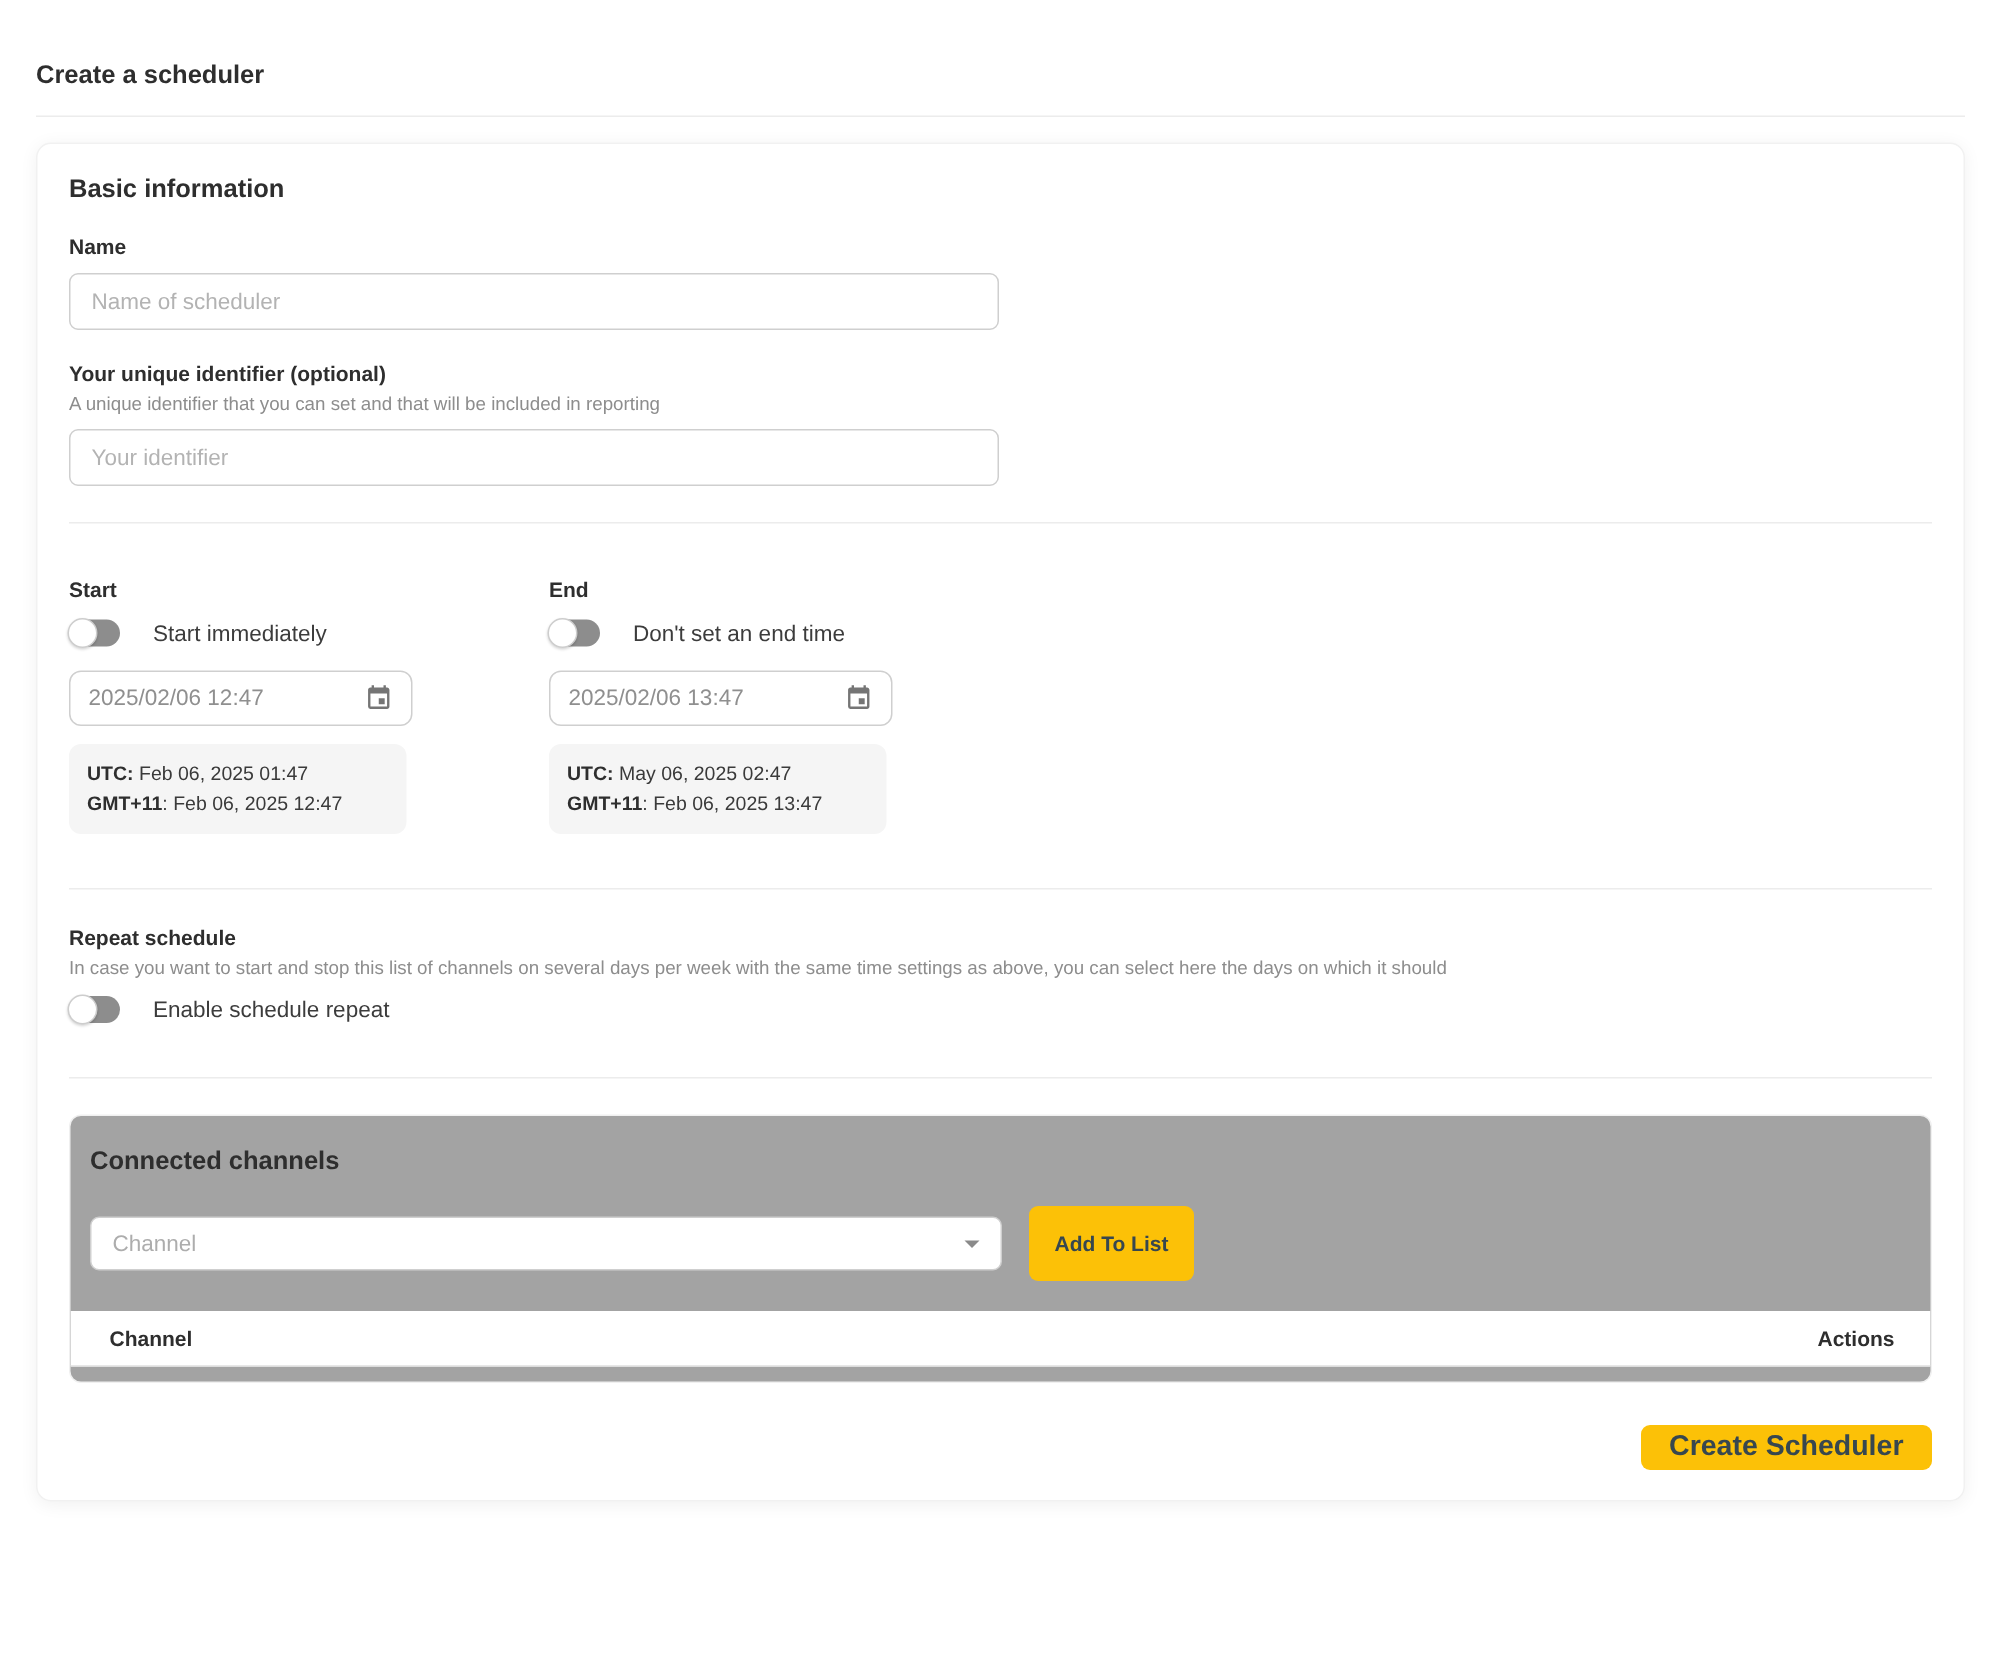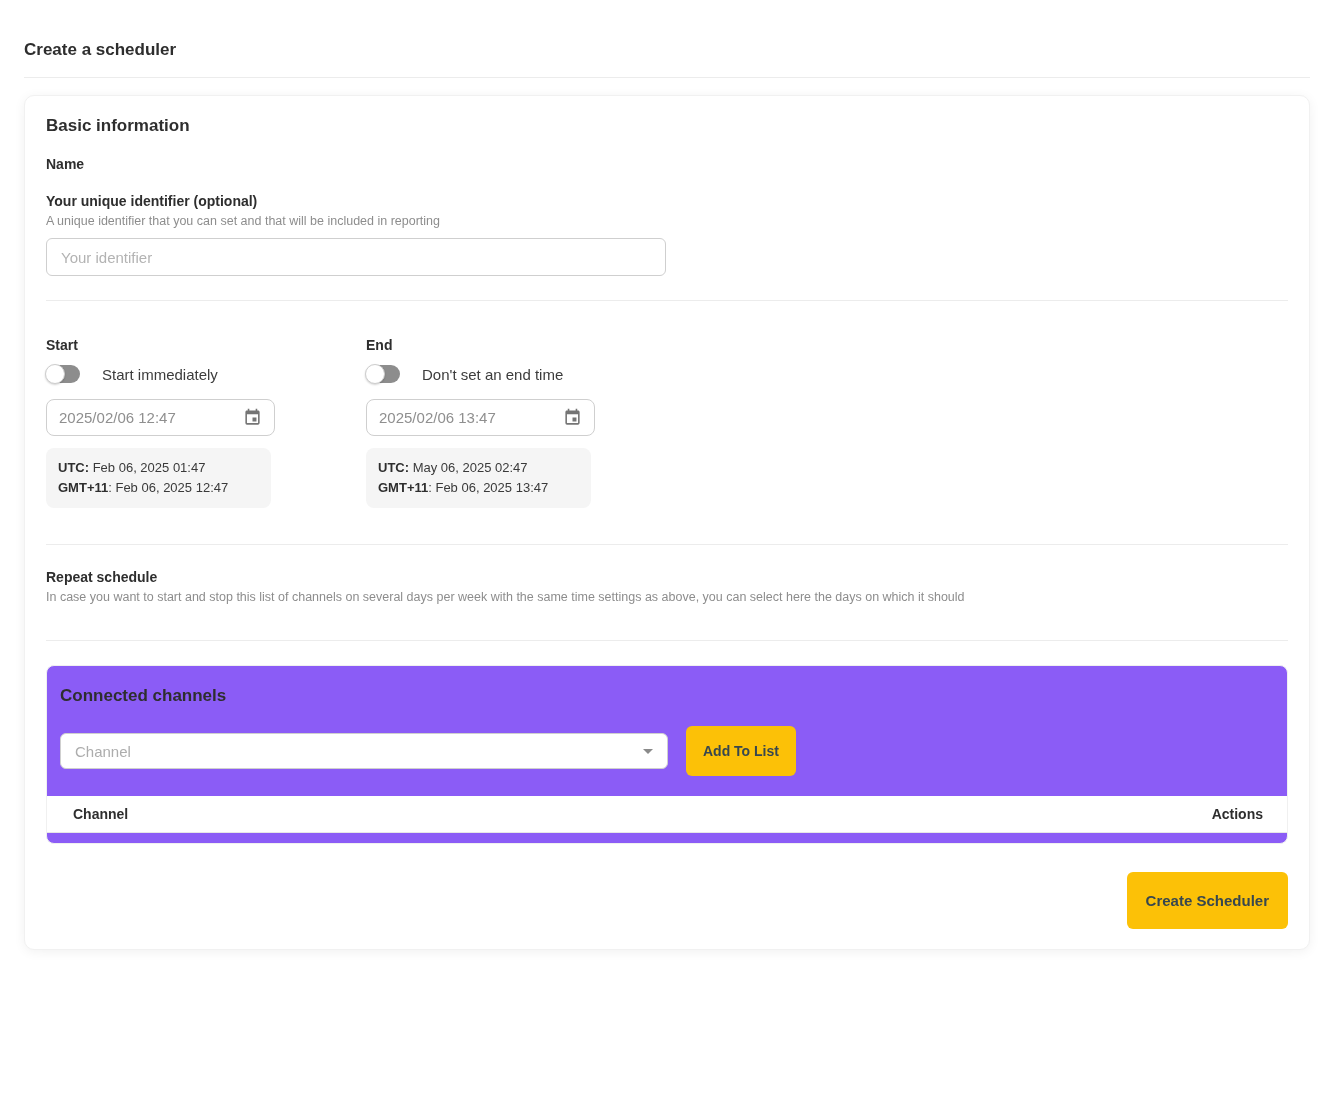--- a/index.html
+++ b/index.html
@@ -87,21 +87,21 @@
     margin-top: 18px; margin-left: 20px;
     display: inline-flex; align-items: center; gap: 12px;
     color: #fcbf15; cursor: pointer; background: none; border: none;
     font-family: inherit;
   }
   .add-entry .plus { font-size: 17px; font-weight: 400; line-height: 1; color: #fcbf15; }
   .add-entry .add-label { font-size: 13px; font-weight: 700; color: #fcbf15; }
 
   .channels-card {
     margin-top: 24px;
-    background: #8b5cf6;
+    background: #a3a3a3;
     border: 1px solid #f0f0f0;
     border-radius: 8px;
     padding-top: 20px;
     overflow: hidden;
   }
   .channels-card .section-heading { margin-left: 13px; }
   .channel-row { display: flex; align-items: center; margin: 20px 13px 20px 13px; gap: 18px; }
   .channel-select {
     position: relative; width: 608px; height: 36px;
     background: #fff; border: 1px solid #cfcfcf; border-radius: 6px;
@@ -125,21 +125,21 @@
   .channels-table-head {
     background: #fff;
     display: flex; justify-content: space-between; align-items: center;
     padding: 10px 24px 10px 26px;
     border-bottom: 1px solid #e7e7e7;
   }
   .channels-table-head .th { font-size: 14px; font-weight: 700; color: #2e2e2e; }
   .channels-table-footer { height: 10px; }
 
   .footer-row { display: flex; justify-content: flex-end; margin-top: 28px; }
-  .create-scheduler { font-size: 15px; padding: 20px 19px; }
+  .create-scheduler { font-size: 19px; padding: 4px 19px; }
 
   .mt10 { margin-top: 10px; }
   .mt21 { margin-top: 21px; }
   .mt24 { margin-top: 24px; }
   .mt25 { margin-top: 36px; }
   .heading-gap { margin-top: 20px; }
 </style>
 </head>
 <body>
 
@@ -147,20 +147,21 @@
 
   <div class="page-title">Create a scheduler</div>
   <hr class="title-divider">
 
   <div class="main-card">
 
     
     <div class="section-heading">Basic information</div>
 
     <div class="field-label heading-gap">Name</div>
+    <input class="text-input mt10" type="text" placeholder="Name of scheduler" style="">
 
     <div class="field-label mt21">Your unique identifier (optional)</div>
     <div class="helper-text">A unique identifier that you can set and that will be included in reporting</div>
     <input class="text-input mt10" type="text" placeholder="Your identifier" style="">
 
     <hr class="divider mt24">
 
     
     <div class="cols mt25">
 
@@ -205,20 +206,26 @@
       </div>
 
     </div>
 
     <hr class="divider mt25">
 
     
     <div class="mt24">
       <div class="field-label">Repeat schedule</div>
       <div class="helper-text">In case you want to start and stop this list of channels on several days per week with the same time settings as above, you can select here the days on which it should</div>
+      <div class="toggle-row">
+        <div class="toggle">
+          <div class="knob"></div>
+        </div>
+        <span class="toggle-label">Enable schedule repeat</span>
+      </div>
     </div>
 
     <hr class="divider mt25">
 
     
 
     
     <div class="channels-card">
       <div class="section-heading">Connected channels</div>
 

